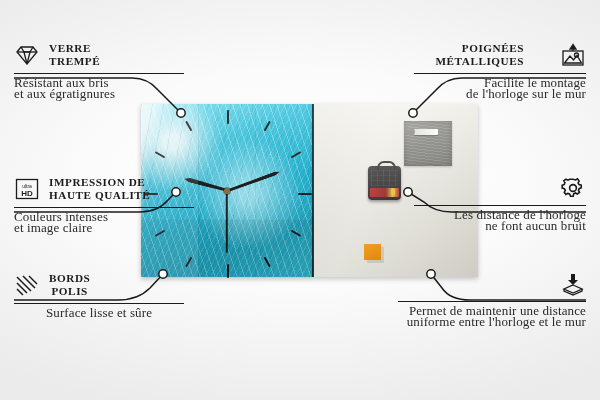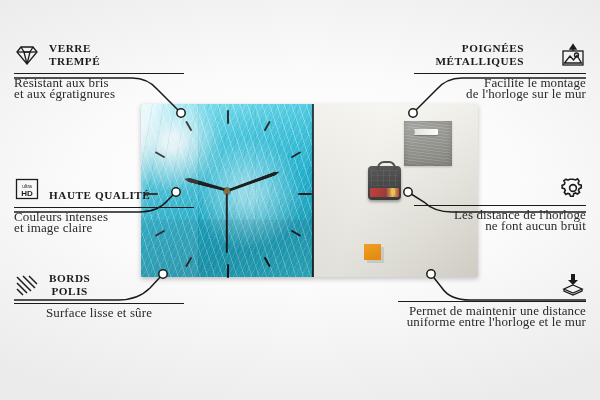--- a/index.html
+++ b/index.html
@@ -199,21 +199,21 @@
   <div class="callout left" style="left:14px;top:176px;width:180px;">
     <div class="co-head">
       <span class="ico">
         <svg viewBox="0 0 26 24">
           <rect x="2.5" y="2.5" width="21" height="19" fill="none" stroke="#1b1b1b" stroke-width="1.3"></rect>
           <text x="13" y="10.5" font-family="Liberation Sans, sans-serif" font-size="5" text-anchor="middle" fill="#1b1b1b">ultra</text>
           <text x="13" y="18.5" font-family="Liberation Sans, sans-serif" font-size="8" font-weight="bold" text-anchor="middle" fill="#1b1b1b">HD</text>
         </svg>
       </span>
       <span class="co-title">
-        <br>
+        <span>IMPRESSION DE</span><br>
         <span>HAUTE QUALITÉ</span>
       </span>
     </div>
     <div class="co-rule"></div>
     <div class="co-sub">
       <span>Couleurs intenses</span><br>
       <span>et image claire</span>
     </div>
   </div>
 

